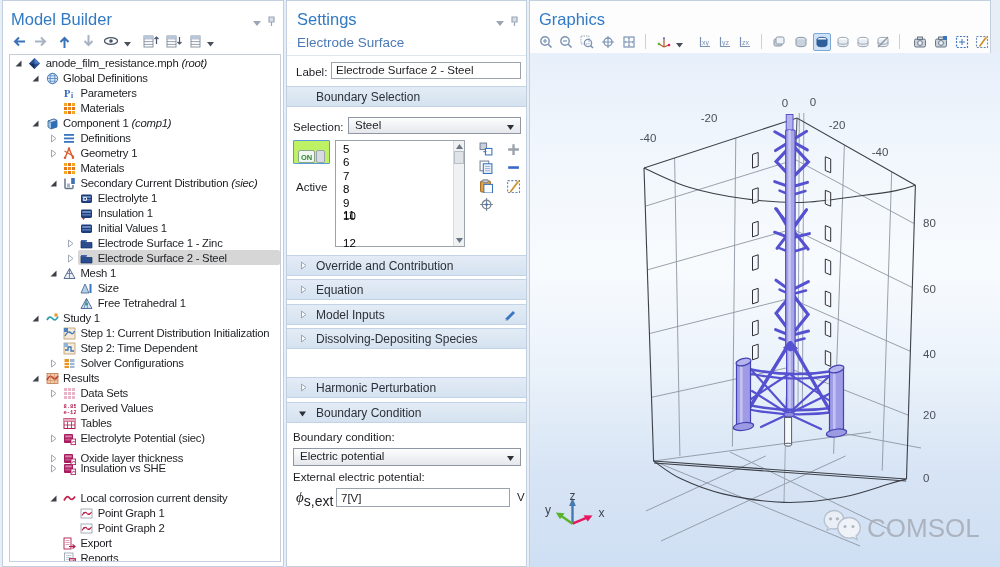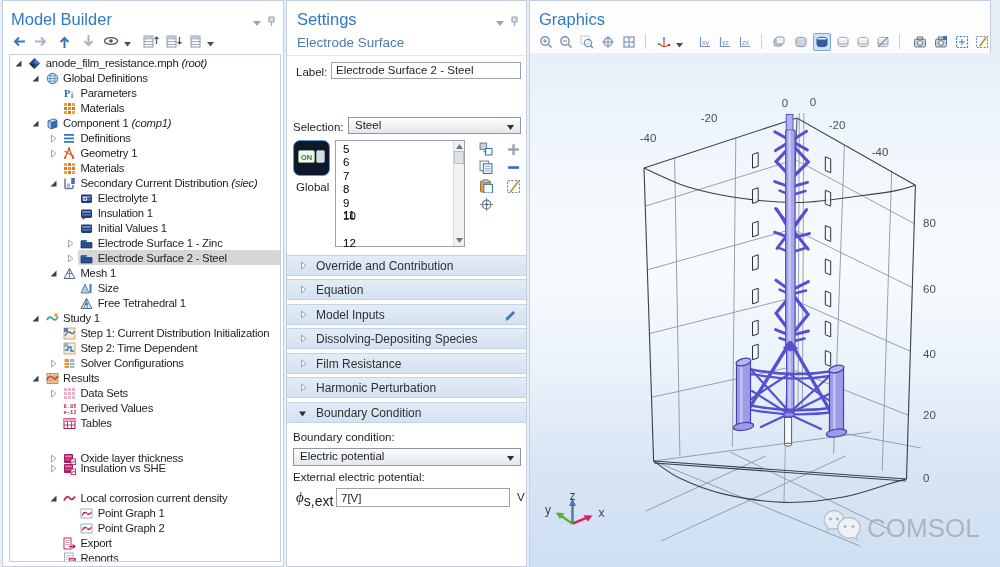--- a/index.html
+++ b/index.html
@@ -391,20 +391,35 @@
       </div>
 <div class="trow" style="top:345.5px">
         <span class="tic" style="left:52.8px">
           <svg width="13" height="13" viewBox="0 0 13 13">
             <text x="0.5" y="5.5" font-size="5.5" font-weight="bold" fill="#b01c4c" font-family="Liberation Mono">8.85</text>
             <text x="0.5" y="12" font-size="5.5" font-weight="bold" fill="#b01c4c" font-family="Liberation Mono">e-12</text>
           </svg>
         </span>
         <span class="ttx" style="left:70.4px">Derived Values</span>
       </div>
+<div class="trow" style="top:375.5px">
+        <svg class="ar" style="left:38.6px" width="9" height="9">
+          <path d="M2.5 1 L7 4.5 L2.5 8 Z" fill="#fdfdfd" stroke="#a0a8b4" stroke-width="1"></path>
+        </svg>
+        <span class="tic" style="left:52.8px">
+          <svg width="13" height="13" viewBox="0 0 13 13">
+            <rect x="1" y="2" width="9" height="9" rx="1" fill="#a81a5e"></rect>
+            <rect x="2.2" y="3.4" width="6.6" height="2" fill="#d886ac"></rect>
+            <rect x="2.2" y="6.6" width="6.6" height="2" fill="#c05788"></rect>
+            <rect x="8" y="7" width="4.6" height="5.6" fill="#fff" stroke="#a81a5e" stroke-width="0.8"></rect>
+            <path d="M8.6 11 Q10 8.5 12 10" fill="none" stroke="#a81a5e" stroke-width="0.9"></path>
+          </svg>
+        </span>
+        <span class="ttx" style="left:70.4px">Electrolyte Potential (siec)</span>
+      </div>
 <div class="trow" style="top:405.5px">
         <svg class="ar" style="left:38.6px" width="9" height="9">
           <path d="M2.5 1 L7 4.5 L2.5 8 Z" fill="#fdfdfd" stroke="#a0a8b4" stroke-width="1"></path>
         </svg>
         <span class="tic" style="left:52.8px">
           <svg width="13" height="13" viewBox="0 0 13 13">
             <rect x="1" y="2" width="9" height="9" rx="1" fill="#a81a5e"></rect>
             <rect x="2.2" y="3.4" width="6.6" height="2" fill="#d886ac"></rect>
             <rect x="2.2" y="6.6" width="6.6" height="2" fill="#c05788"></rect>
             <rect x="8" y="7" width="4.6" height="5.6" fill="#fff" stroke="#a81a5e" stroke-width="0.8"></rect>
@@ -488,29 +503,32 @@
   <div class="ptitle" style="left:10px">Settings</div>
     <span class="cpin"><svg width="10" height="8">
         <path d="M1 2 L9 2 L5 7 Z" fill="#9aa6b6"></path>
       </svg><svg width="9" height="11" style="margin-left:5px">
         <path d="M2 1 L7 1 L7 6 L2 6 Z M4.5 6 L4.5 10" stroke="#9aa6b6" stroke-width="1.2" fill="#d8dee8"></path>
       </svg></span>
   <div class="s sublbl" style="left:10px;top:34px">Electrode Surface</div>
   <div class="s" style="left:0;top:54px;width:239px;border-top:1px solid #dfe5ee"></div>
   <div class="lbl" style="left:9px;top:65px">Label:</div>
   <div class="inp" style="left:44px;top:61px;width:190px;height:17px">Electrode Surface 2 - Steel</div>
+  <div class="sech" style="top:85px">
+      <span style="position:absolute;left:29px;top:3px">Boundary Selection</span>
+    </div>
   <div class="lbl" style="left:6px;top:120px">Selection:</div>
   <div class="drop" style="left:61px;top:116px;width:173px;height:17px">Steel<svg class="dar" width="9" height="8">
         <path d="M1 2 L8 2 L4.5 7 Z" fill="#2c3138"></path>
       </svg></div>
-  <div class="s" style="left:6px;top:139px;width:37px;height:36px;background:#0f172a;border:1.5px solid #5b9bd5;border-radius:7px">
+  <div class="s" style="left:6px;top:139px;width:37px;height:24px;background:#bef264;border:1.5px solid #5b9bd5;border-radius:1px">
     <span style="position:absolute;left:4px;top:9px;width:17px;height:13px;background:#f2f6f2;border:1px solid #8aa88a;border-radius:2px;font-size:7.5px;font-weight:bold;color:#2a8a2a;text-align:center;line-height:13px">ON</span>
     <span style="position:absolute;left:22px;top:9px;width:9px;height:13px;background:#d8dce2;border:1px solid #9aa2ae;border-radius:2px"></span>
   </div>
-  <div class="lbl" style="left:9px;top:180px">Global</div>
+  <div class="lbl" style="left:9px;top:180px">Active</div>
   <div class="s" style="left:48px;top:139px;width:130px;height:107px;background:#fff;border:1px solid #9aa2ae;font-size:11.5px">
       <div style="position:absolute;left:7px;top:2.0px">5</div>
       <div style="position:absolute;left:7px;top:15.4px">6</div>
       <div style="position:absolute;left:7px;top:28.8px">7</div>
       <div style="position:absolute;left:7px;top:42.2px">8</div>
       <div style="position:absolute;left:7px;top:55.6px">9</div>
       <div style="position:absolute;left:7px;top:69.0px">10</div>
       <div style="position:absolute;left:7px;top:68px">11</div>
       <div style="position:absolute;left:7px;top:95.8px">12</div>
     <span style="position:absolute;right:0;top:0;width:11px;height:105px;background:#f0f1f3;border-left:1px solid #d8dce2">
@@ -574,26 +592,20 @@
     </div>
     <div class="sech" style="top:302.5px">
       <svg width="9" height="9" style="position:absolute;left:12px;top:5px">
         <path d="M2.5 1 L7 4.5 L2.5 8 Z" fill="#f8fafc" stroke="#9aa6b6" stroke-width="1"></path>
       </svg>
       <span style="position:absolute;left:29px;top:3px">Model Inputs</span>
       <svg width="16" height="16" style="position:absolute;right:8px;top:3px">
         <path d="M3 13 L5.5 12.5 L13 5 L11 3 L3.5 10.5 Z" fill="#3a76c0"></path>
         <path d="M3 13 L3.5 10.5 L5.5 12.5 Z" fill="#c8d8ea"></path>
       </svg>
-    </div>
-    <div class="sech" style="top:351.5px">
-      <svg width="9" height="9" style="position:absolute;left:12px;top:5px">
-        <path d="M2.5 1 L7 4.5 L2.5 8 Z" fill="#f8fafc" stroke="#9aa6b6" stroke-width="1"></path>
-      </svg>
-      <span style="position:absolute;left:29px;top:3px">Film Resistance</span>
     </div>
     <div class="sech" style="top:376.0px">
       <svg width="9" height="9" style="position:absolute;left:12px;top:5px">
         <path d="M2.5 1 L7 4.5 L2.5 8 Z" fill="#f8fafc" stroke="#9aa6b6" stroke-width="1"></path>
       </svg>
       <span style="position:absolute;left:29px;top:3px">Harmonic Perturbation</span>
     </div>
     <div class="sech" style="top:400.5px">
       <svg width="9" height="9" style="position:absolute;left:11px;top:6px">
         <path d="M1 2.5 L8 2.5 L4.5 7.5 Z" fill="#2c3138"></path>

